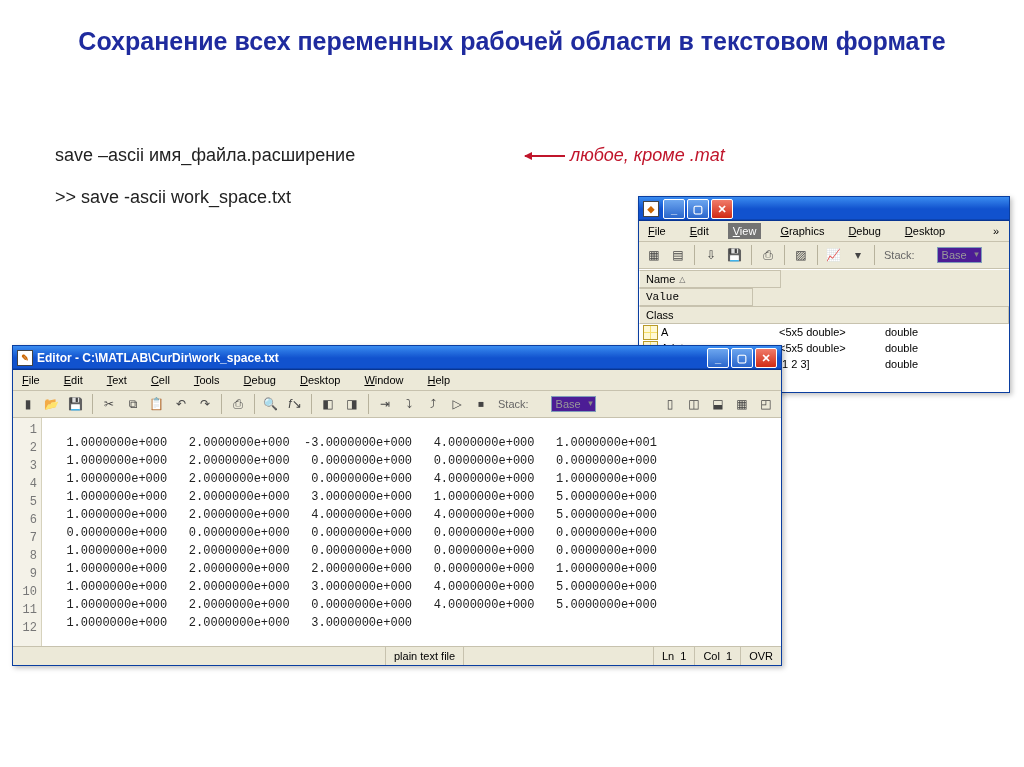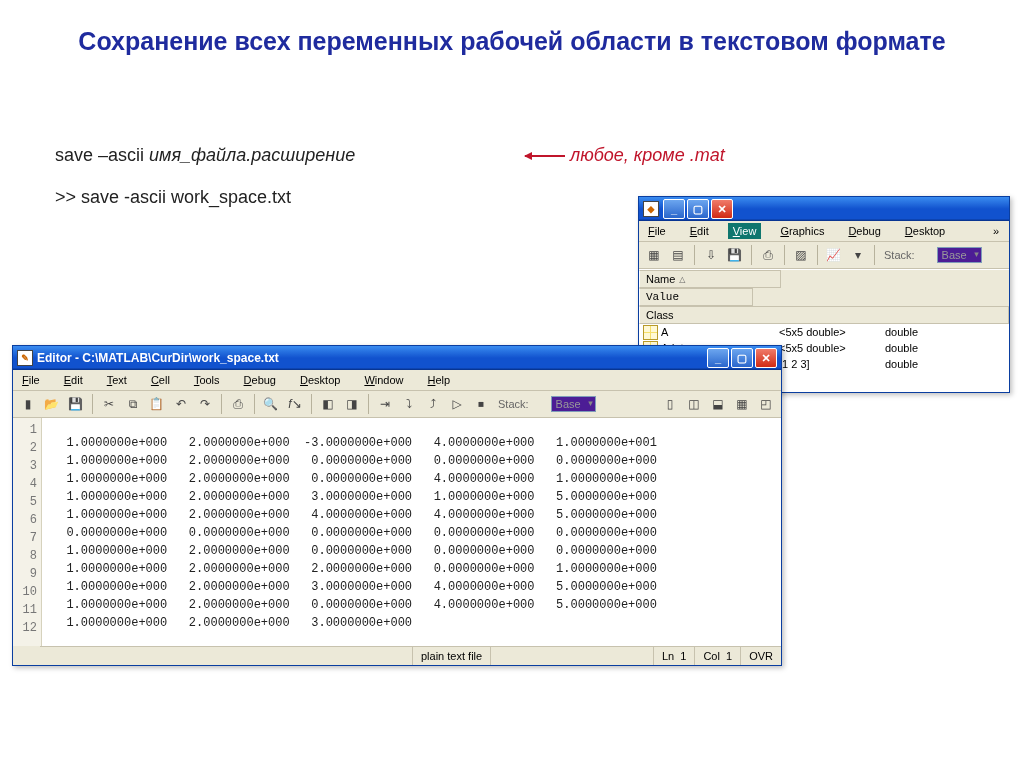--- a/index.html
+++ b/index.html
@@ -21,21 +21,20 @@
     line-height: 1.3;
   }
   .cmd-line {
     position: absolute;
     left: 55px;
     top: 145px;
     font-size: 18px;
     color: #222;
   }
   .cmd-line .ital {
-    font-style: italic;
   }
   .example-block {
     position: absolute;
     left: 55px;
     top: 185px;
     font-size: 18px;
     color: #222;
     line-height: 1.35;
   }
   .example-block .bold {
@@ -118,21 +117,21 @@
     background: #ece9d8;
     font-size: 11px;
     display: flex;
     align-items: center;
     padding: 0 4px;
     border-bottom: 1px solid #c7c2ae;
     gap: 14px;
   }
   .xp-menu span { padding: 2px 5px; cursor: pointer; }
   .xp-menu span u { text-decoration: underline; }
-  .xp-menu span.sel { background: #0f766e; color: #fff; }
+  .xp-menu span.sel { background: #737373; color: #fff; }
   .xp-menu .chev { margin-left: auto; padding: 0 6px; }
 
   .xp-tool {
     height: 26px;
     background: #ece9d8;
     border-bottom: 1px solid #c7c2ae;
     display: flex;
     align-items: center;
     padding: 0 4px;
     gap: 2px;
@@ -195,21 +194,21 @@
   }
   .ed-gutter{
     width:28px;text-align:right;color:#777;background:#f4f2e8;
     border-right:1px solid #d6d2bd; padding-top:3px;
   }
   .ed-gutter div{height:18px;line-height:18px;padding-right:4px;}
   .ed-lines{flex:1;padding-top:16px;white-space:pre;color:#222;overflow:hidden;}
   .ed-lines div{height:18px;line-height:18px;padding-left:10px;}
   .ed-status{
     height:18px;background:#ece9d8;border-top:1px solid #c7c2ae;
-    font-size:11px;display:flex;align-items:center;margin-left:27px;
+    font-size:11px;display:flex;align-items:center;
   }
   .ed-status .spacer1{width:372px;}
   .ed-status .cell{border-left:1px solid #c7c2ae;padding:0 8px;height:100%;display:flex;align-items:center;}
 </style>
 </head>
 <body>
 
 <div class="slide-title">Сохранение всех переменных рабочей области в текстовом формате</div>
 
 <div class="cmd-line">

